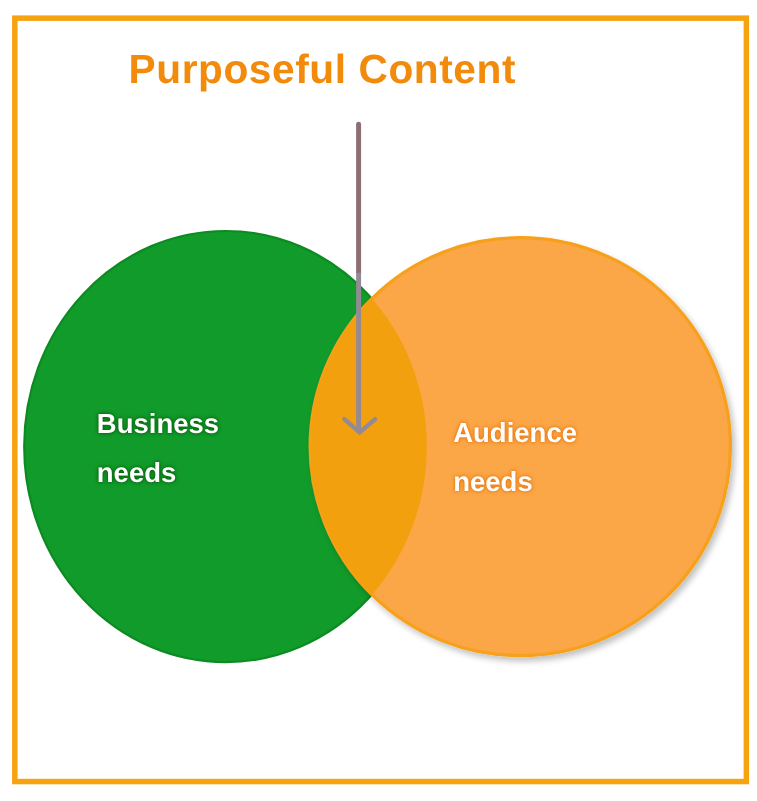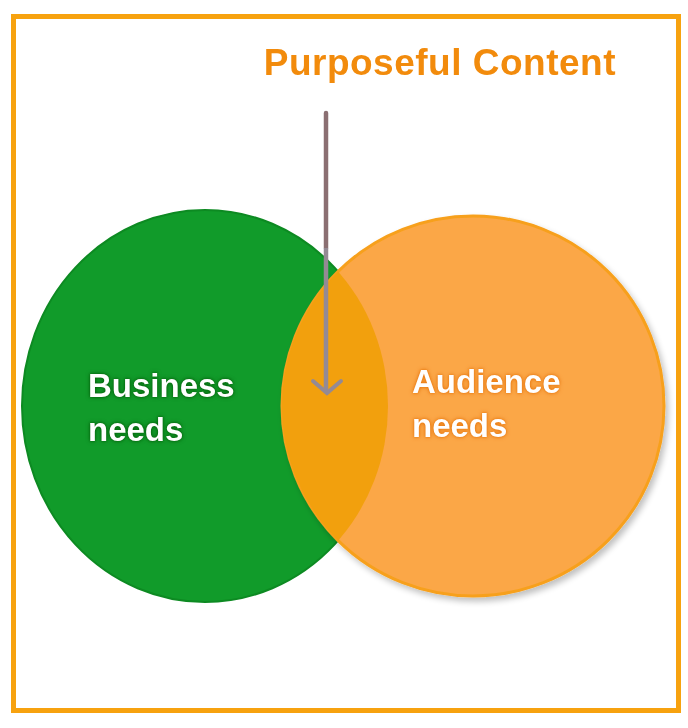--- a/index.html
+++ b/index.html
@@ -21,49 +21,49 @@
       width: 660px;
       height: 689px;
       border: 5px solid #f7a20f;
       background: #ffffff;
     }
     .title {
       position: absolute;
       left: 0;
       width: 616px;
       top: 42px;
-      text-align: right;
+      text-align: center;
       font-weight: bold;
       font-size: 37px;
       letter-spacing: 0.5px;
       color: #f28b0c;
       text-indent: -30px;
     }
     svg.venn {
       position: absolute;
       left: 0;
       top: 0;
       width: 688px;
       height: 728px;
     }
     .label {
       position: absolute;
       color: #ffffff;
       font-weight: bold;
-      font-size: 33px;
+      font-size: 25px;
       line-height: 44px;
     }
     .label.green {
       left: 88px;
       top: 364px;
       text-shadow: 0 0 4px rgba(0,80,0,0.8), 0 0 2px rgba(0,80,0,0.6);
     }
     .label.orange {
       left: 412px;
-      top: 360px;
+      top: 372px;
       text-shadow: 0 0 4px rgba(230,110,0,0.9), 0 0 2px rgba(230,110,0,0.7);
     }
     .label span { display: block; }
   </style>
 </head>
 <body>
 
 <div class="frame"></div>
 
 <svg class="venn" viewBox="0 0 688 728" xmlns="http://www.w3.org/2000/svg">

